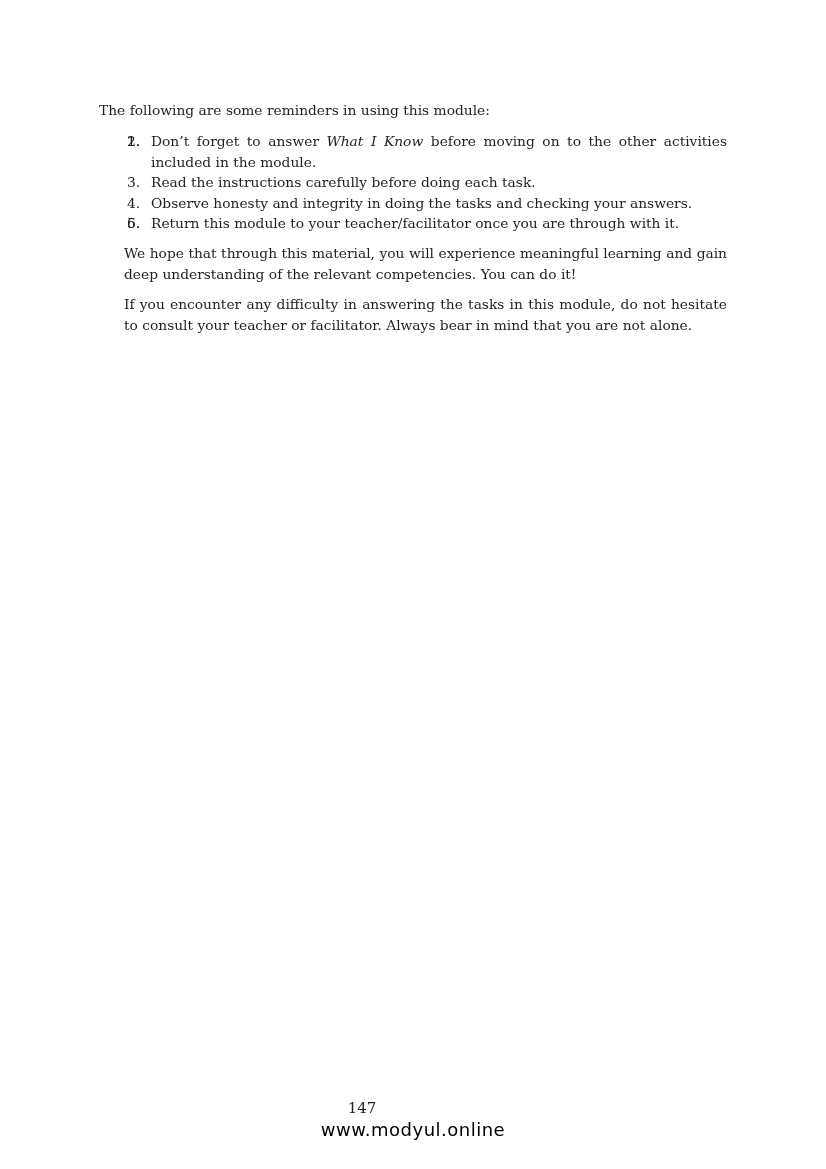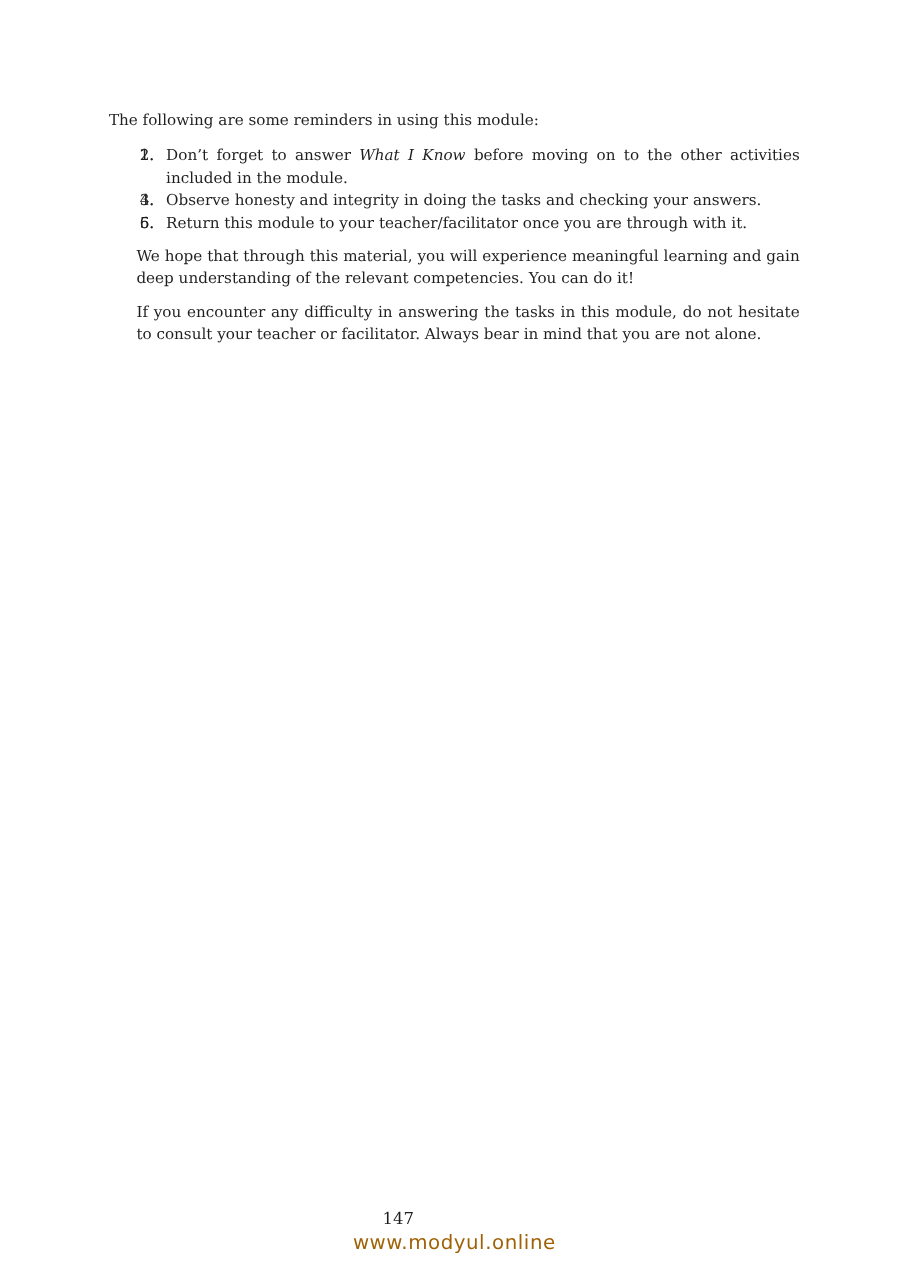--- a/index.html
+++ b/index.html
@@ -60,42 +60,42 @@
   .watermark {
     position: absolute;
     left: 0;
     top: 1119px;
     width: 826px;
     text-align: center;
     font-family: "DejaVu Sans", "Liberation Sans", sans-serif;
     font-size: 18px;
     line-height: 22px;
     letter-spacing: 0.5px;
-    color: #a16207;
+    color: #000000;
   }
   em { }
 </style>
 </head>
 <body>
 
 <div class="page">
 
   <div class="content">
 
     <p class="intro">The following are some reminders in using this module:</p>
 
     <ol class="reminders">
       <li>
         <span class="num">1.</span><em></em><span></span>
       </li>
       <li>
         <span class="num">2.</span><span>Don’t forget to answer </span><em>What I Know</em><span> before moving on to the other activities included in the module.</span>
       </li>
       <li>
-        <span class="num">3.</span><em></em><span></span>
+        <span class="num">3.</span><span>Read the instructions carefully before doing each task.</span><em></em><span></span>
       </li>
       <li>
         <span class="num">4.</span><span>Observe honesty and integrity in doing the tasks and checking your answers.</span><em></em><span></span>
       </li>
       <li>
         <span class="num">5.</span><em></em><span></span>
       </li>
       <li>
         <span class="num">6.</span><span>Return this module to your teacher/facilitator once you are through with it.</span><em></em><span></span>
       </li>

